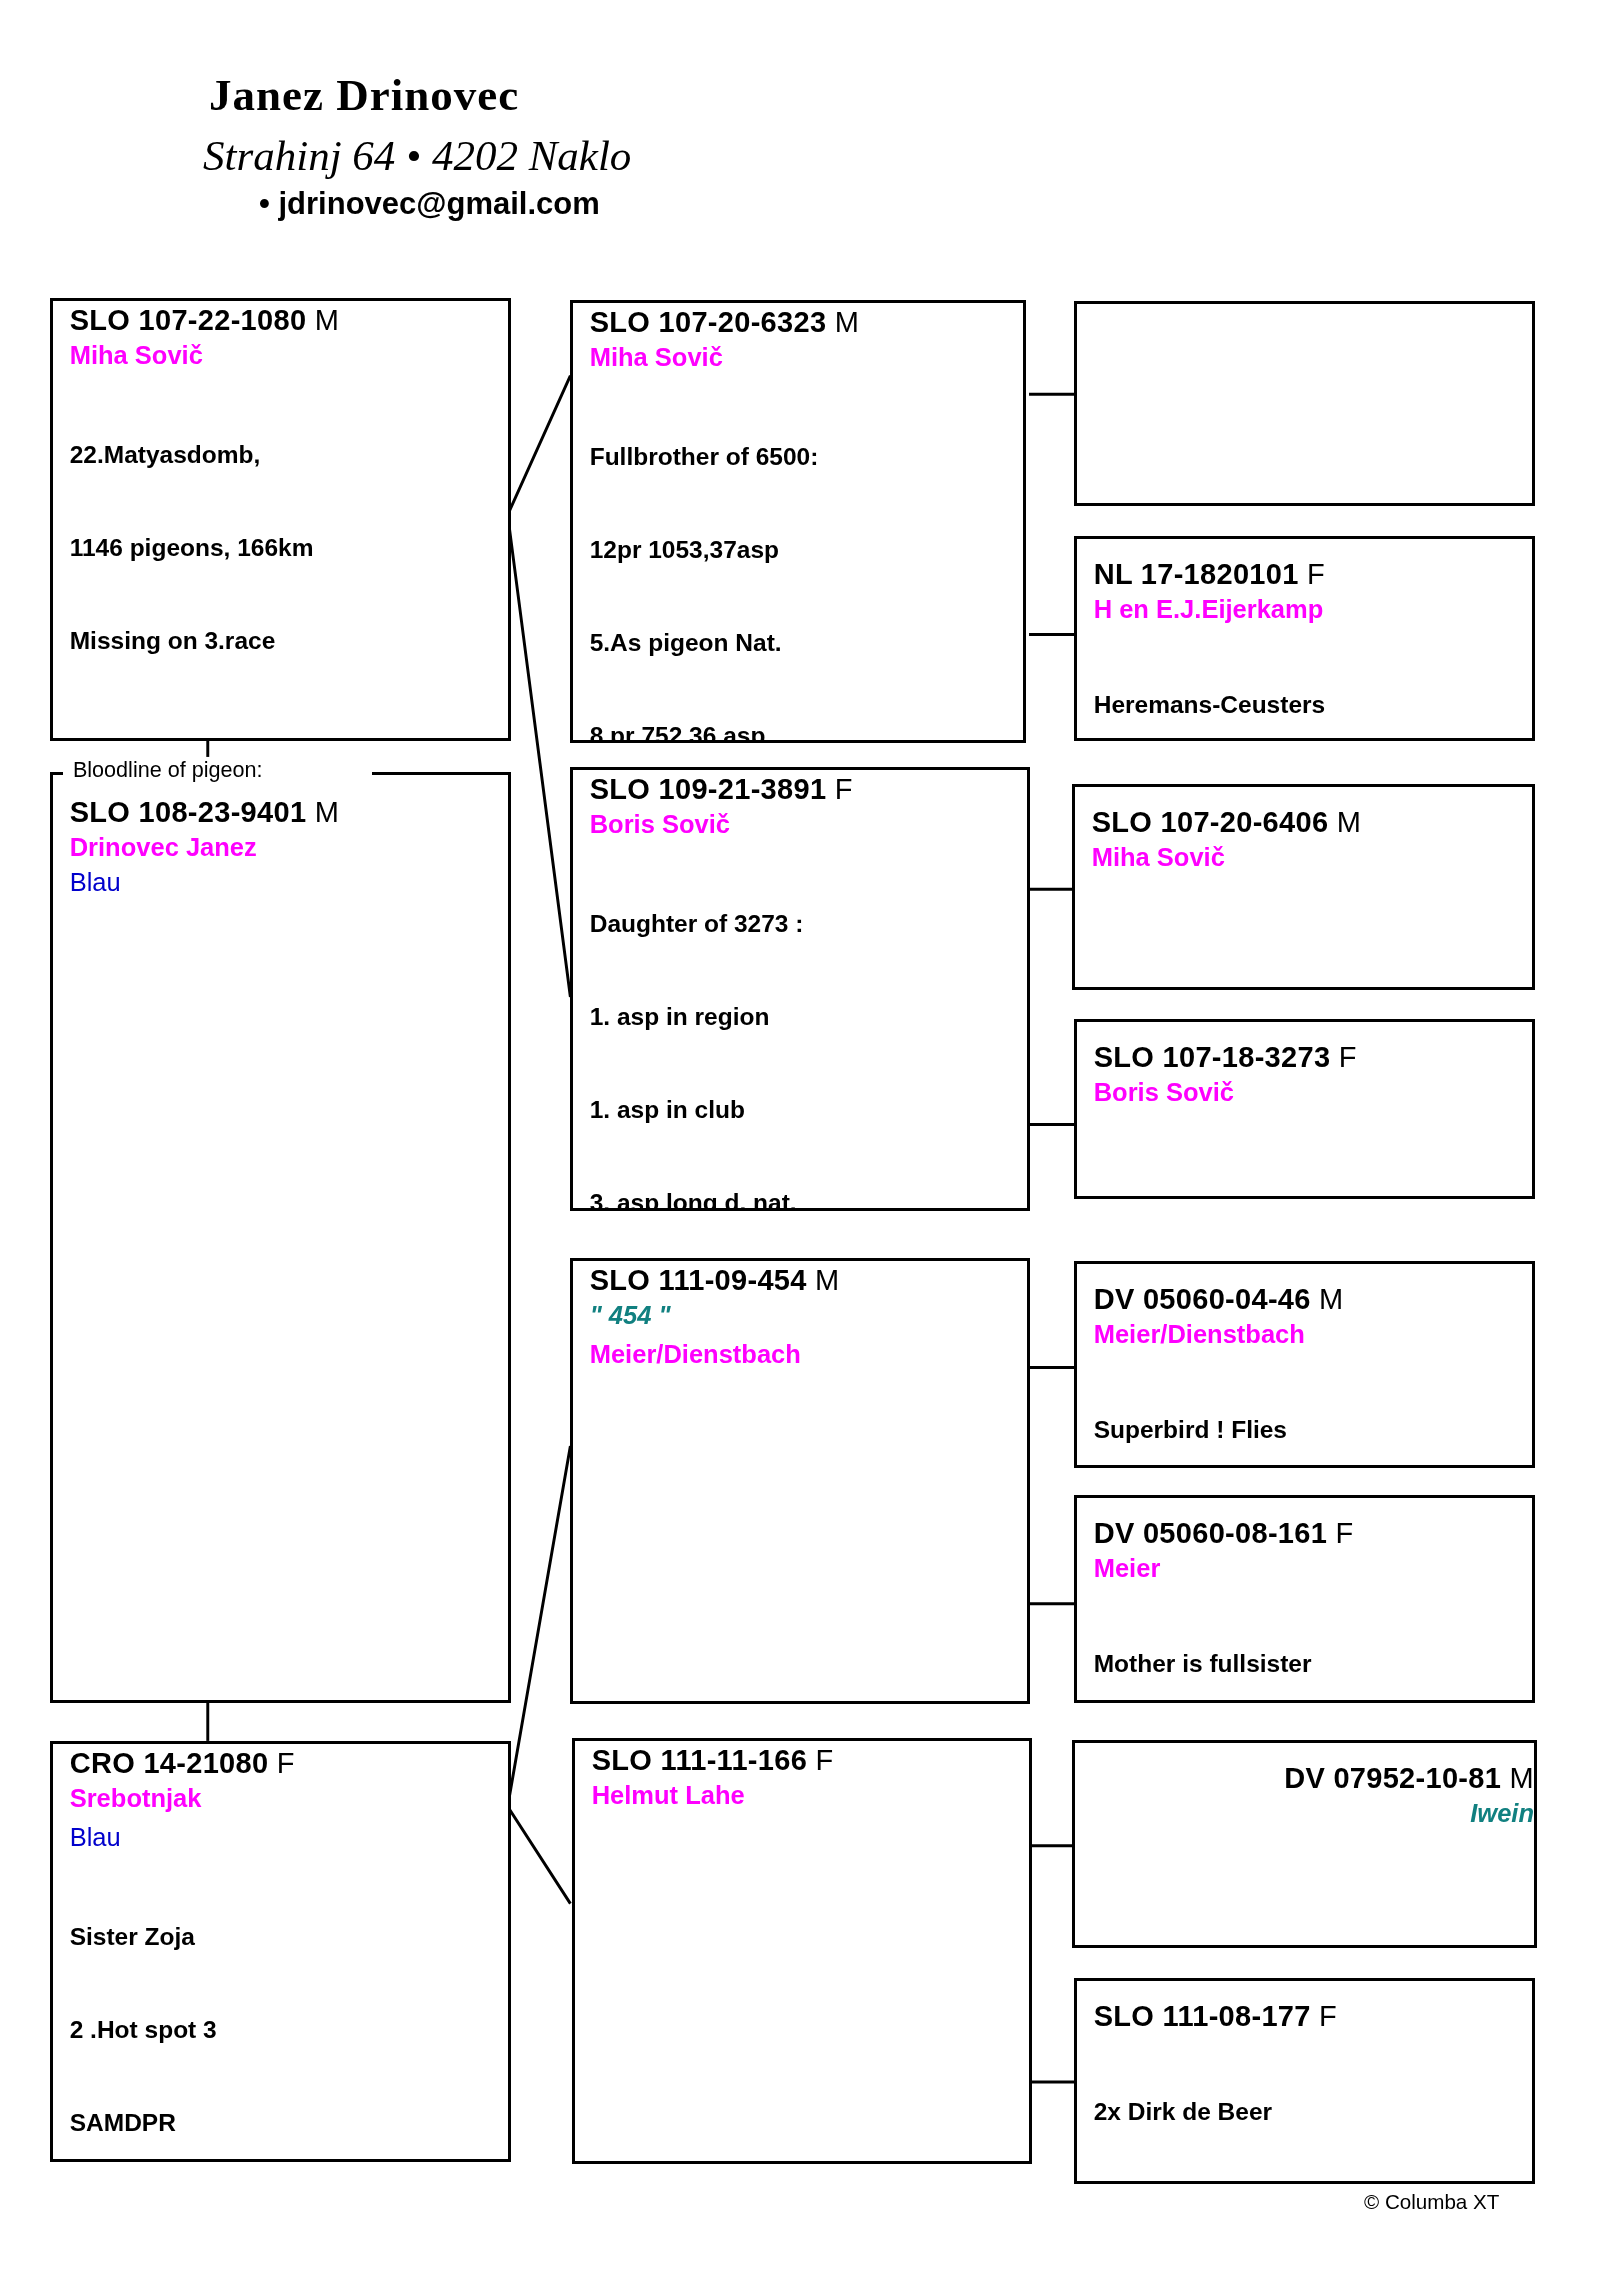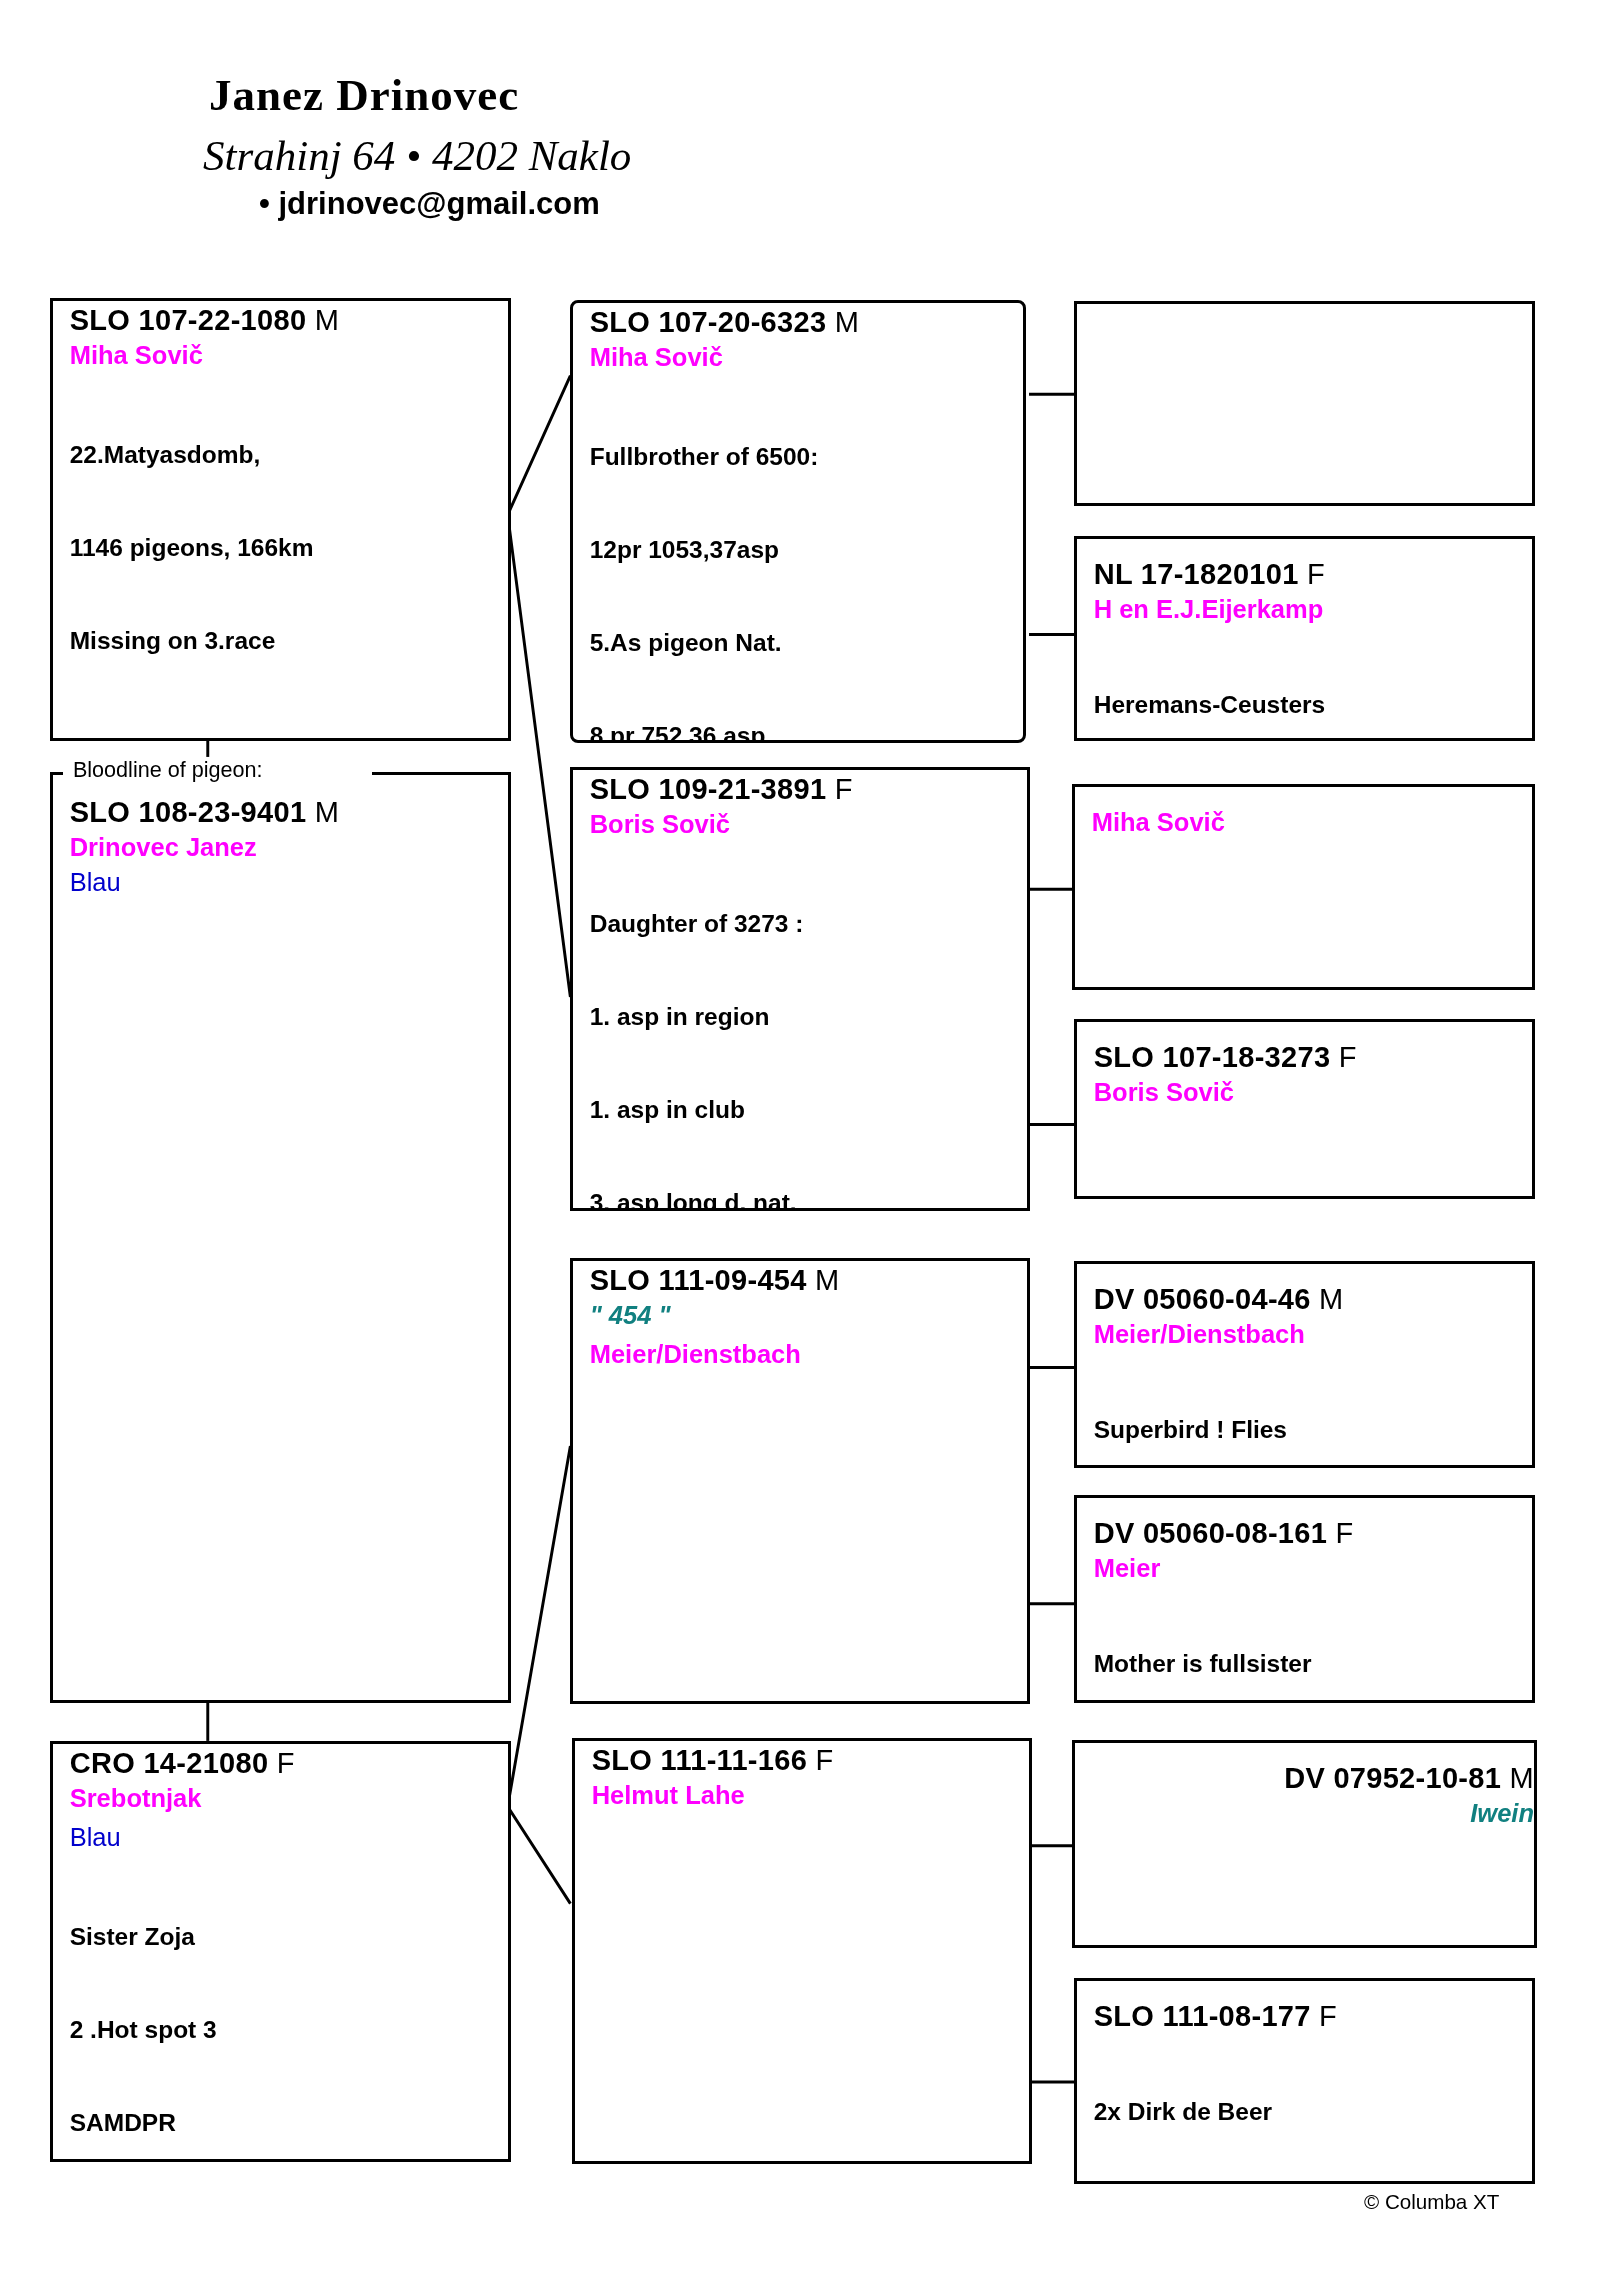--- a/index.html
+++ b/index.html
@@ -92,21 +92,21 @@
     <div class="breeder">Srebotnjak</div>
     <div class="color" style="margin-top:3.9px;">Blau</div>
     <div class="notes">
       <span class="line">Sister Zoja</span>
       <span class="line">2 .Hot spot 3</span>
       <span class="line">SAMDPR</span>
     </div>
   </div>
 </div>
 
-<div class="box" style="left:570px; top:300px; width:456px; height:443px;border-radius:8px;">
+<div class="box" style="left:570px; top:300px; width:456px; height:443px;">
   <div class="inner">
     <div class="ring"><span>SLO 107-20-6323</span> <span class="sex">M</span></div>
     <div class="breeder">Miha Sovič</div>
     <div class="notes">
       <span class="line">Fullbrother of 6500:</span>
       <span class="line">12pr 1053,37asp</span>
       <span class="line">5.As pigeon Nat.</span>
       <span class="line">8 pr 752,36 asp</span>
       
       
@@ -160,20 +160,21 @@
     <div class="ring"><span>NL 17-1820101</span> <span class="sex">F</span></div>
     <div class="breeder">H en E.J.Eijerkamp</div>
     <div class="notes" style="margin-top:0;">
       <span class="line">Heremans-Ceusters</span>
     </div>
   </div>
 </div>
 
 <div class="box right" style="left:1072px; top:784px; width:463px; height:206px;">
   <div class="inner">
+    <div class="ring"><span>SLO 107-20-6406</span> <span class="sex">M</span></div>
     <div class="breeder">Miha Sovič</div>
   </div>
 </div>
 
 <div class="box right" style="left:1074px; top:1019px; width:461px; height:180px;">
   <div class="inner">
     <div class="ring"><span>SLO 107-18-3273</span> <span class="sex">F</span></div>
     <div class="breeder">Boris Sovič</div>
   </div>
 </div>

